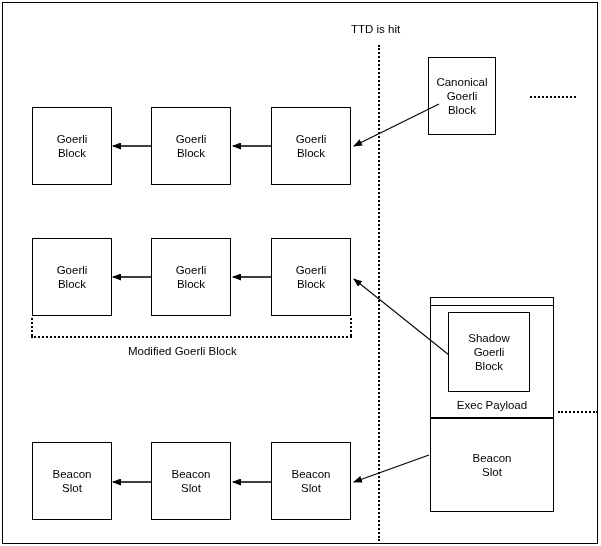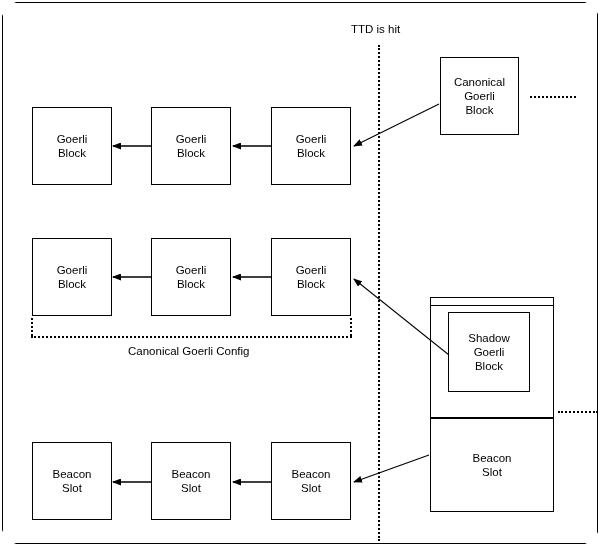--- a/index.html
+++ b/index.html
@@ -9,21 +9,20 @@
   }
   body {
     font-family: "Liberation Sans", sans-serif;
   }
   #canvas {
     position: relative;
     width: 601px;
     height: 546px;
     background: #ffffff;
     overflow: hidden;
-    border-radius: 26px;
   }
   .frame {
     position: absolute;
     left: 2px;
     top: 2px;
     width: 596px;
     height: 542px;
     border: 1px solid #000000;
     box-sizing: border-box;
   }
@@ -109,21 +108,21 @@
   </div>
   <div class="box" style="left:151px; top:107px; width:80px; height:78px;">
     <span class="lbl">Goerli
 Block</span>
   </div>
   <div class="box" style="left:271px; top:107px; width:80px; height:78px;">
     <span class="lbl">Goerli
 Block</span>
   </div>
 
-  <div class="box" style="left:440px; top:57px; width:79px; height:78px;">
+  <div class="box" style="left:428px; top:57px; width:68px; height:78px;">
     <span class="lbl">Canonical
 Goerli
 Block</span>
   </div>
   <div class="hdots" style="left:530px; top:96px; width:46px;"></div>
 
   <div class="box" style="left:32px; top:238px; width:80px; height:78px;">
     <span class="lbl">Goerli
 Block</span>
   </div>
@@ -132,29 +131,30 @@
 Block</span>
   </div>
   <div class="box" style="left:271px; top:238px; width:80px; height:78px;">
     <span class="lbl">Goerli
 Block</span>
   </div>
 
   <div class="tick" style="left:31px; top:318px; height:18px;"></div>
   <div class="tick" style="left:350px; top:318px; height:18px;"></div>
   <div class="hdots" style="left:31px; top:336px; width:321px;"></div>
-  <div class="plain-label" style="left:128px; top:344px;">Canonical Goerli Config</div>
+  <div class="plain-label" style="left:128px; top:344px;">Modified Goerli Block</div>
 
   <div class="payload-outer" style="left:430px; top:297px; width:124px; height:121px;"></div>
   <div class="payload-titlebar" style="left:430px; top:297px; width:124px; height:9px;"></div>
   <div class="box" style="left:448px; top:312px; width:82px; height:80px;text-align:center;">
     <span class="lbl">Shadow
 Goerli
 Block</span>
   </div>
+  <div class="payload-caption" style="left:430px; top:398px; width:124px;">Exec Payload</div>
   <div class="hdots" style="left:558px; top:411px; width:40px;"></div>
 
   <div class="box" style="left:430px; top:418px; width:124px; height:94px;">
     <span class="lbl">Beacon
 Slot</span>
   </div>
 
   <div class="box" style="left:32px; top:442px; width:80px; height:78px;">
     <span class="lbl">Beacon
 Slot</span>

